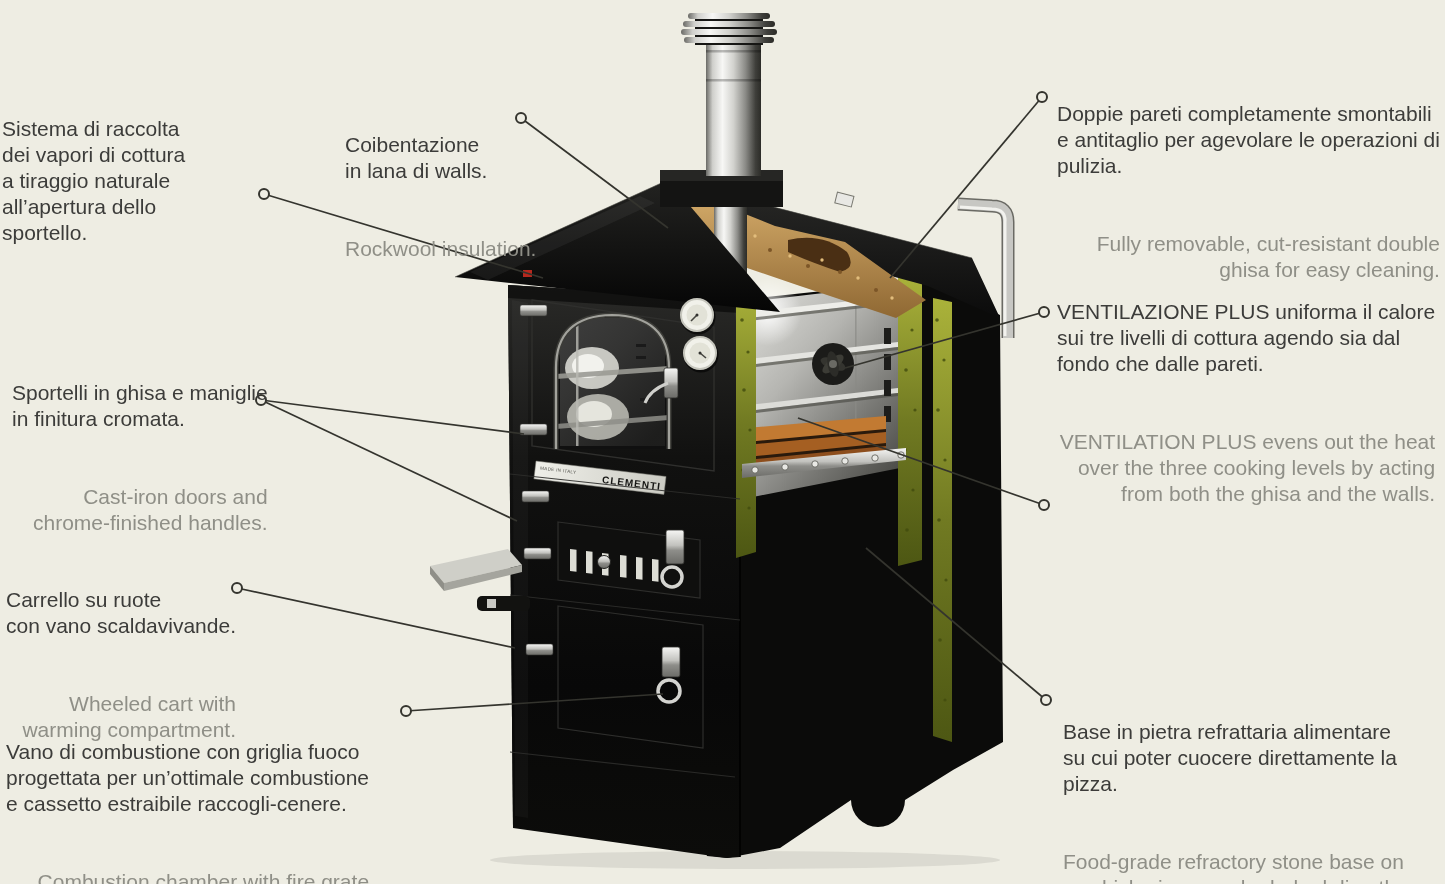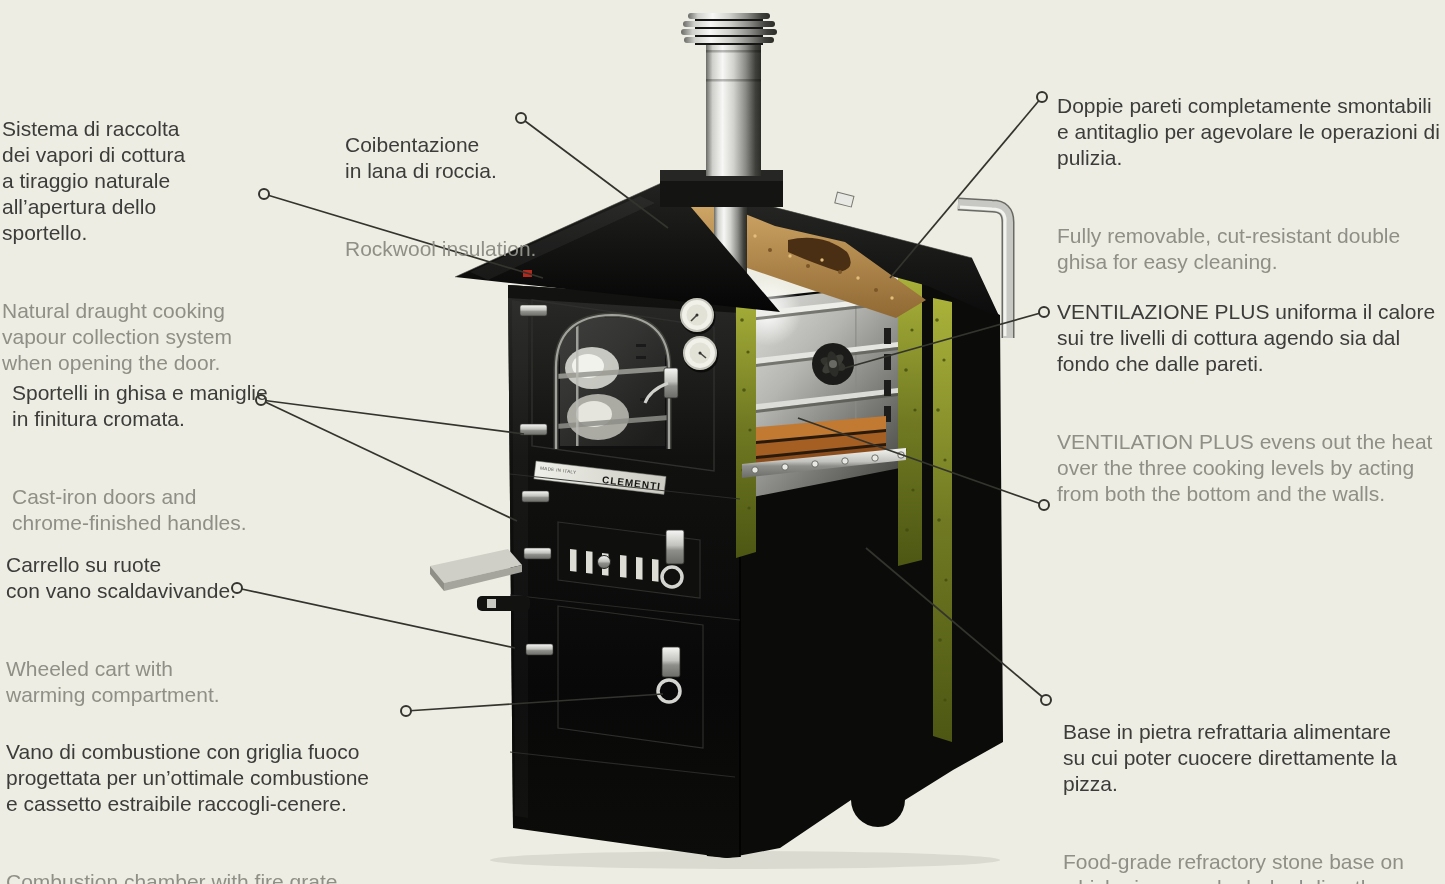--- a/index.html
+++ b/index.html
@@ -10,21 +10,21 @@
     overflow:hidden;
     font-family:"Liberation Sans",sans-serif;
   }
   .art{position:absolute;left:0;top:0;width:1445px;height:884px;}
   .callout{
     position:absolute;
     font-size:21px;line-height:26px;
     white-space:pre;
   }
   .callout .it{color:#3c3c3a;}
-  .callout .en{color:#8f8f87;}
+  .callout .en{color:#8f8f87;text-align:right;}
 </style>
 </head>
 <body>
 
 <div class="page">
 
 <svg class="art" viewBox="0 0 1445 884">
   <defs>
     <linearGradient id="gPipe" x1="0" y1="0" x2="1" y2="0">
       <stop offset="0" stop-color="#6a6a66"></stop>
@@ -351,59 +351,56 @@
     <circle cx="406" cy="711" r="5"></circle>
   </g>
 </svg>
 
 <div class="callout" style="left:2px;top:64px">
   <div class="it">Sistema di raccolta
 dei vapori di cottura
 a tiraggio naturale
 all’apertura dello
 sportello.</div>
-  <div class="en">Natural draught cooking
-vapour collection system
-when opening the door.</div>
 </div>
 
 <div class="callout" style="left:345px;top:80px">
   <div class="it">Coibentazione
-in lana di roccia.</div>
+in lana di walls.</div>
   <div class="en">Rockwool insulation.</div>
 </div>
 
-<div class="callout" style="left:1057px;top:41px">
+<div class="callout" style="left:1057px;top:49px">
   <div class="it">Doppie pareti completamente smontabili
 e antitaglio per agevolare le operazioni di
 pulizia.</div>
   <div class="en">Fully removable, cut-resistant double
 ghisa for easy cleaning.</div>
 </div>
 
 <div class="callout" style="left:1057px;top:247px">
   <div class="it">VENTILAZIONE PLUS uniforma il calore
 sui tre livelli di cottura agendo sia dal
 fondo che dalle pareti.</div>
   <div class="en">VENTILATION PLUS evens out the heat
 over the three cooking levels by acting
-from both the bottom and the walls.</div>
+from both the ghisa and the walls.</div>
 </div>
 
 <div class="callout" style="left:12px;top:328px">
   <div class="it">Sportelli in ghisa e maniglie
 in finitura cromata.</div>
   <div class="en">Cast-iron doors and
 chrome-finished handles.</div>
 </div>
 
 <div class="callout" style="left:1063px;top:449px">
 </div>
 
-<div class="callout" style="left:6px;top:500px">
+<div class="callout" style="left:6px;top:535px">
   <div class="it">Carrello su ruote
 con vano scaldavivande.</div>
   <div class="en">Wheeled cart with
 warming compartment.</div>
 </div>
 
 <div class="callout" style="left:1063px;top:667px">
   <div class="it">Base in pietra refrattaria alimentare
 su cui poter cuocere direttamente la
 pizza.</div>

